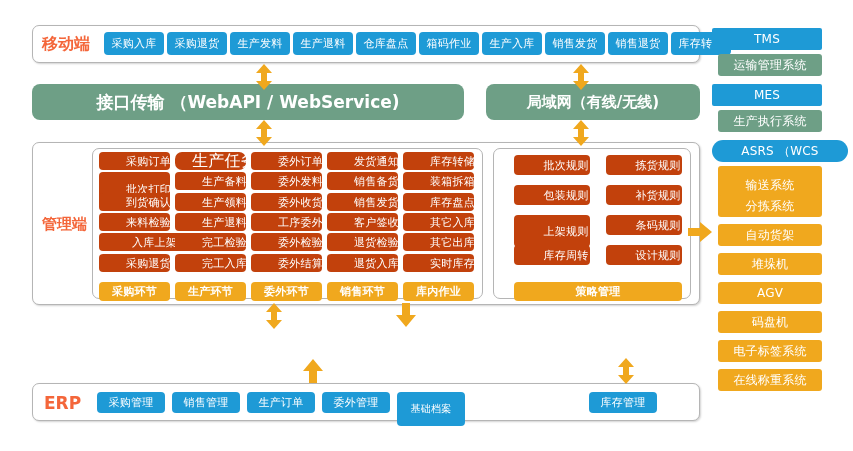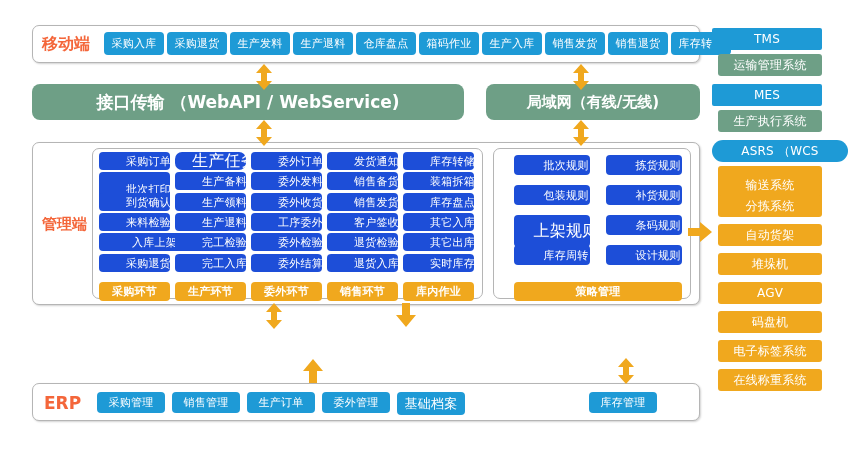--- a/index.html
+++ b/index.html
@@ -35,21 +35,21 @@
     display:flex;align-items:center;justify-content:center;
     box-sizing:border-box;
     border-radius:4px;
     color:#ffffff;
     font-size:11px;
     line-height:1;
     white-space:nowrap;
     letter-spacing:.2px;
   }
   .chip.blue{background:#1E9AD6;}
-  .chip.green{background:#1d4ed8;padding-left:28px;}
+  .chip.green{background:#c2410c;padding-left:28px;}
   .chip.orange{background:#F0A81E;font-weight:bold;}
   .chip.blue-sq{background:#1E9AD6;border-radius:2px;}
   .chip.orange-sq{background:#F0A81E;border-radius:3px;}
   .chip.green-sq{background:#6E9F86;border-radius:3px;}
 
   
   .side-label{
     position:absolute;
     color:#F4663A;
     font-weight:bold;
@@ -143,30 +143,30 @@
       <div class="chip green" style="left: 403px; top: 172px; width: 71px; height: 18px; font-size: 11px;">装箱拆箱</div>
       <div class="chip green" style="left: 403px; top: 193px; width: 71px; height: 18px; font-size: 11px;">库存盘点</div>
       <div class="chip green" style="left: 403px; top: 213px; width: 71px; height: 18px; font-size: 11px;">其它入库</div>
       <div class="chip green" style="left: 403px; top: 233px; width: 71px; height: 18px; font-size: 11px;">其它出库</div>
       <div class="chip green" style="left: 403px; top: 254px; width: 71px; height: 18px; font-size: 11px;">实时库存</div>
       <div class="chip orange" style="left: 403px; top: 282px; width: 71px; height: 19px; font-size: 11px;">库内作业</div>
       <div class="chip green" style="left: 514px; top: 155px; width: 76px; height: 20px; font-size: 11px;">批次规则</div>
       <div class="chip green" style="left: 606px; top: 155px; width: 76px; height: 20px; font-size: 11px;">拣货规则</div>
       <div class="chip green" style="left: 514px; top: 185px; width: 76px; height: 20px; font-size: 11px;">包装规则</div>
       <div class="chip green" style="left: 606px; top: 185px; width: 76px; height: 20px; font-size: 11px;">补货规则</div>
-      <div class="chip green" style="left: 514px; top: 215px; width: 76px; height: 32px; font-size: 16px;">上架规则</div>
+      <div class="chip green" style="left: 514px; top: 215px; width: 76px; height: 32px; font-size: 11px;">上架规则</div>
       <div class="chip green" style="left: 606px; top: 215px; width: 76px; height: 20px; font-size: 11px;">条码规则</div>
       <div class="chip green" style="left: 514px; top: 245px; width: 76px; height: 20px; font-size: 11px;">库存周转</div>
       <div class="chip green" style="left: 606px; top: 245px; width: 76px; height: 20px; font-size: 11px;">设计规则</div>
       <div class="chip orange" style="left: 514px; top: 282px; width: 168px; height: 19px; font-size: 11px;">策略管理</div>
       <div class="chip blue" style="left: 97px; top: 392px; width: 68px; height: 21px; font-size: 11px;">采购管理</div>
       <div class="chip blue" style="left: 172px; top: 392px; width: 68px; height: 21px; font-size: 11px;">销售管理</div>
       <div class="chip blue" style="left: 247px; top: 392px; width: 68px; height: 21px; font-size: 11px;">生产订单</div>
       <div class="chip blue" style="left: 322px; top: 392px; width: 68px; height: 21px; font-size: 11px;">委外管理</div>
-      <div class="chip blue" style="left: 397px; top: 392px; width: 68px; height: 23px; font-size: 13px;">基础档案</div>
+      <div class="chip blue" style="left: 397px; top: 392px; width: 68px; height: 34px; font-size: 10px;">基础档案</div>
       <div class="chip blue" style="left: 589px; top: 392px; width: 68px; height: 21px; font-size: 11px;">库存管理</div>
       <div class="chip blue-sq" style="left: 712px; top: 28px; width: 110px; height: 22px; font-size: 12px; font-weight: normal;">TMS</div>
       <div class="chip green-sq" style="left: 718px; top: 54px; width: 104px; height: 22px; font-size: 12px; font-weight: normal;">运输管理系统</div>
       <div class="chip blue-sq" style="left: 712px; top: 84px; width: 110px; height: 22px; font-size: 12px; font-weight: normal;">MES</div>
       <div class="chip green-sq" style="left: 718px; top: 110px; width: 104px; height: 22px; font-size: 12px; font-weight: normal;">生产执行系统</div>
       <div class="chip blue-sq" style="left: 712px; top: 140px; width: 136px; height: 22px; font-size: 12px; font-weight: normal; overflow: hidden; border-radius: 11px;">ASRS （WCS</div>
       <div class="chip orange-sq" style="left: 718px; top: 166px; width: 104px; height: 37px; font-size: 12px; font-weight: normal;">输送系统</div>
       <div class="chip orange-sq" style="left: 718px; top: 195px; width: 104px; height: 22px; font-size: 12px; font-weight: normal;">分拣系统</div>
       <div class="chip orange-sq" style="left: 718px; top: 224px; width: 104px; height: 22px; font-size: 12px; font-weight: normal;">自动货架</div>
       <div class="chip orange-sq" style="left: 718px; top: 253px; width: 104px; height: 22px; font-size: 12px; font-weight: normal;">堆垛机</div>

